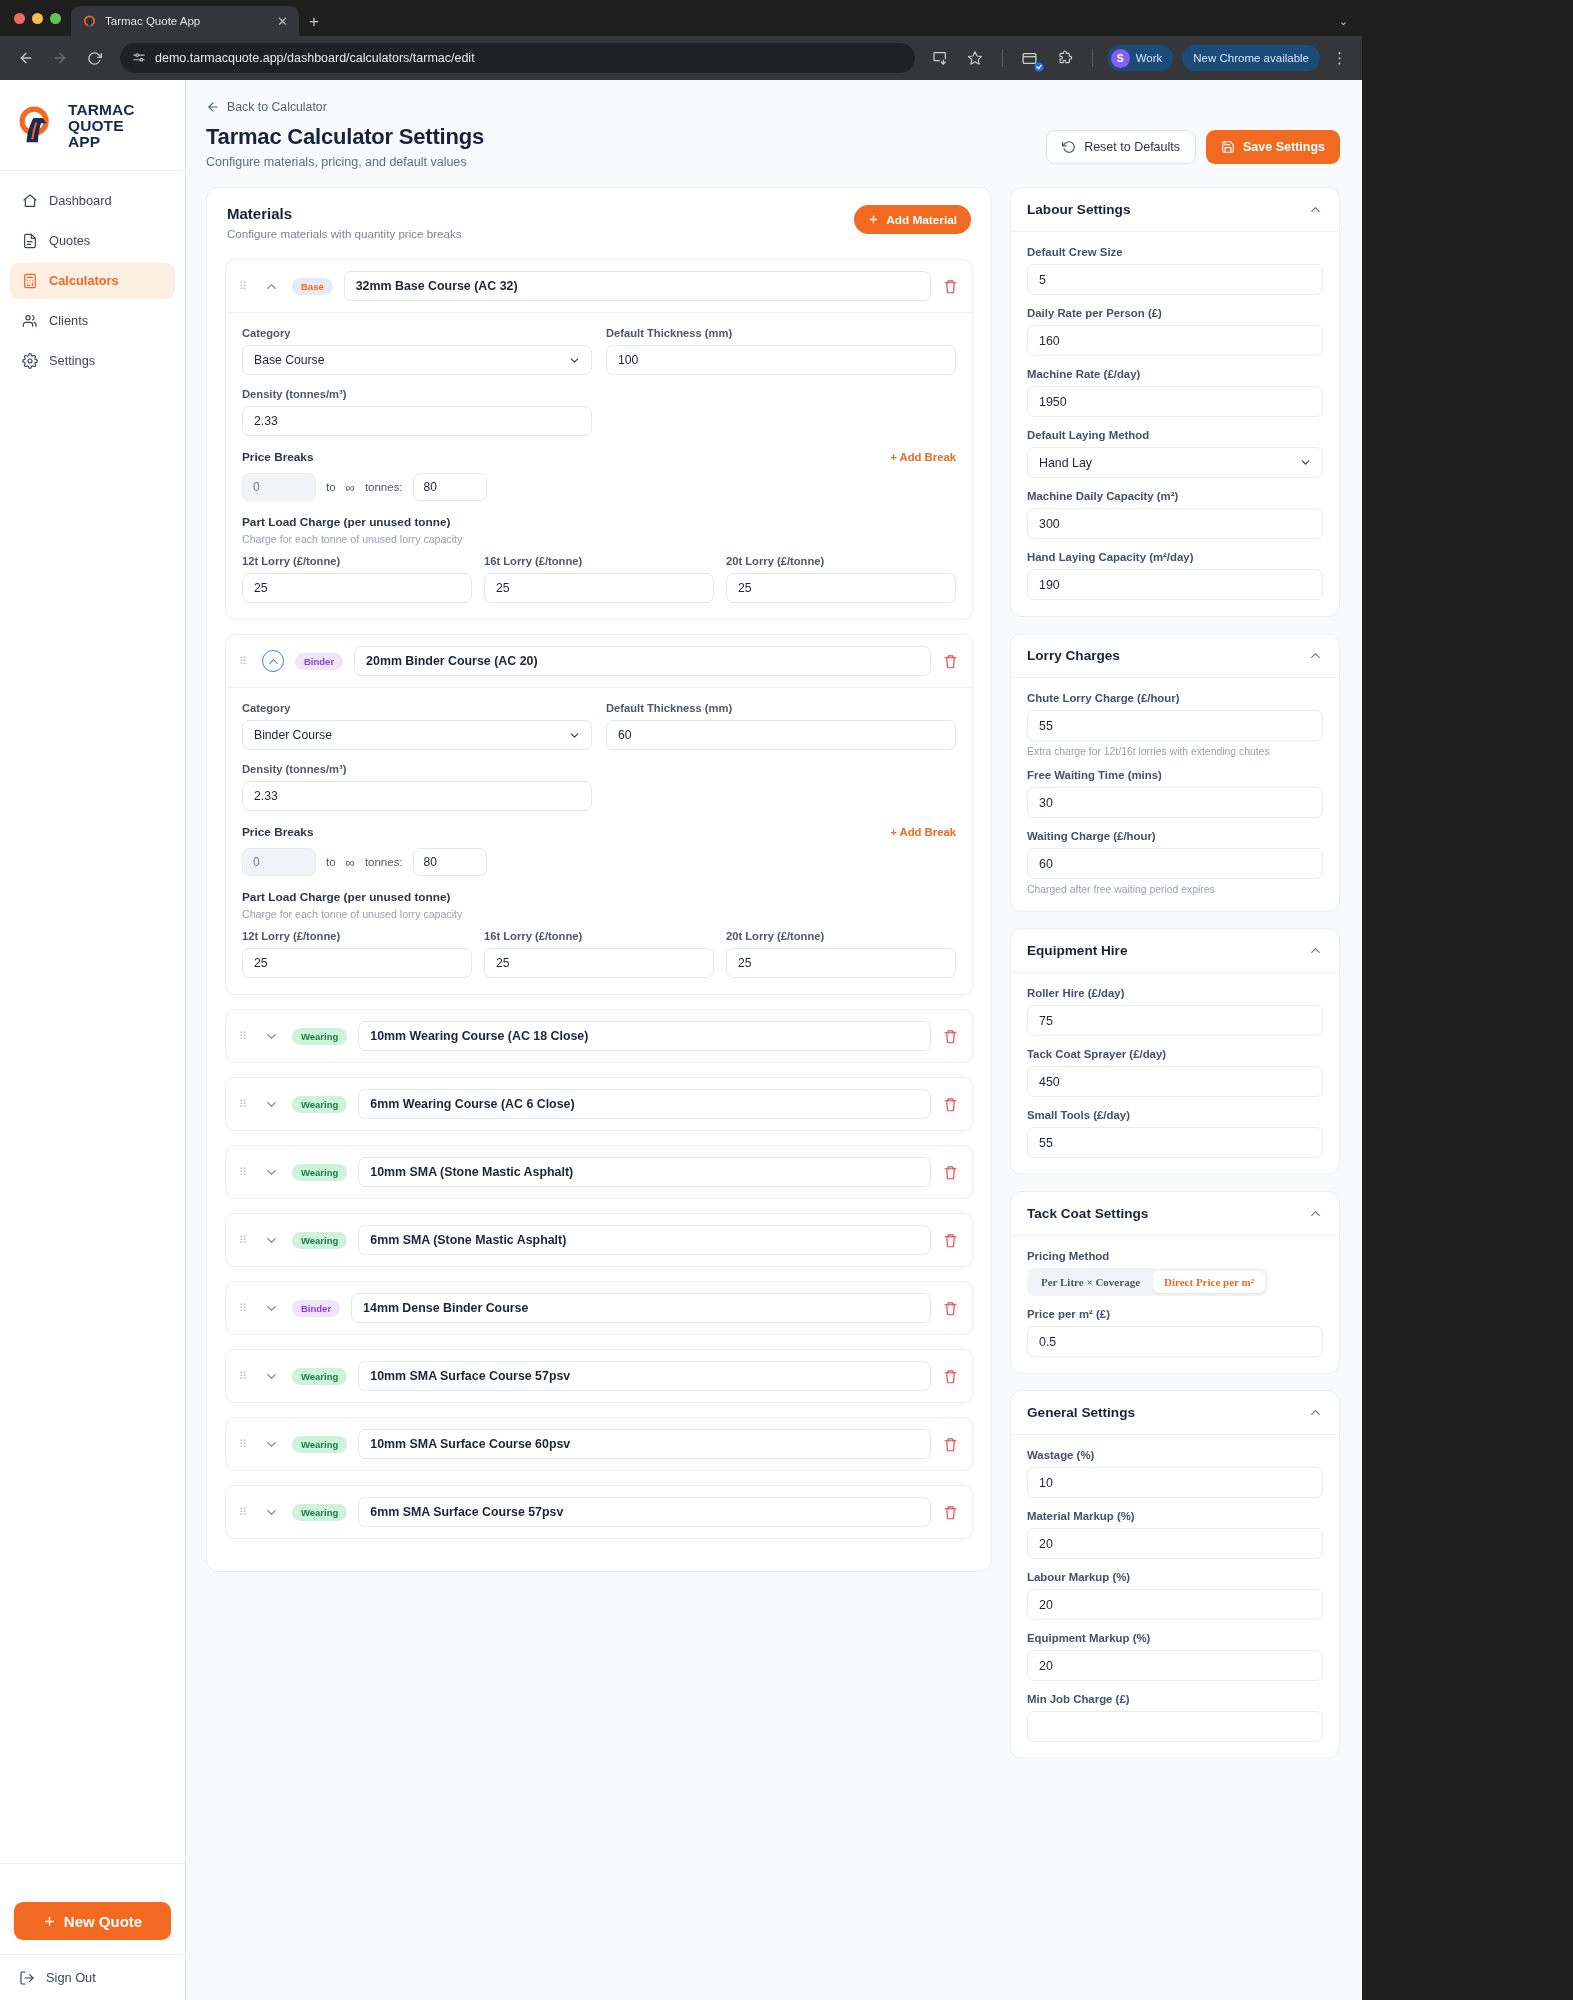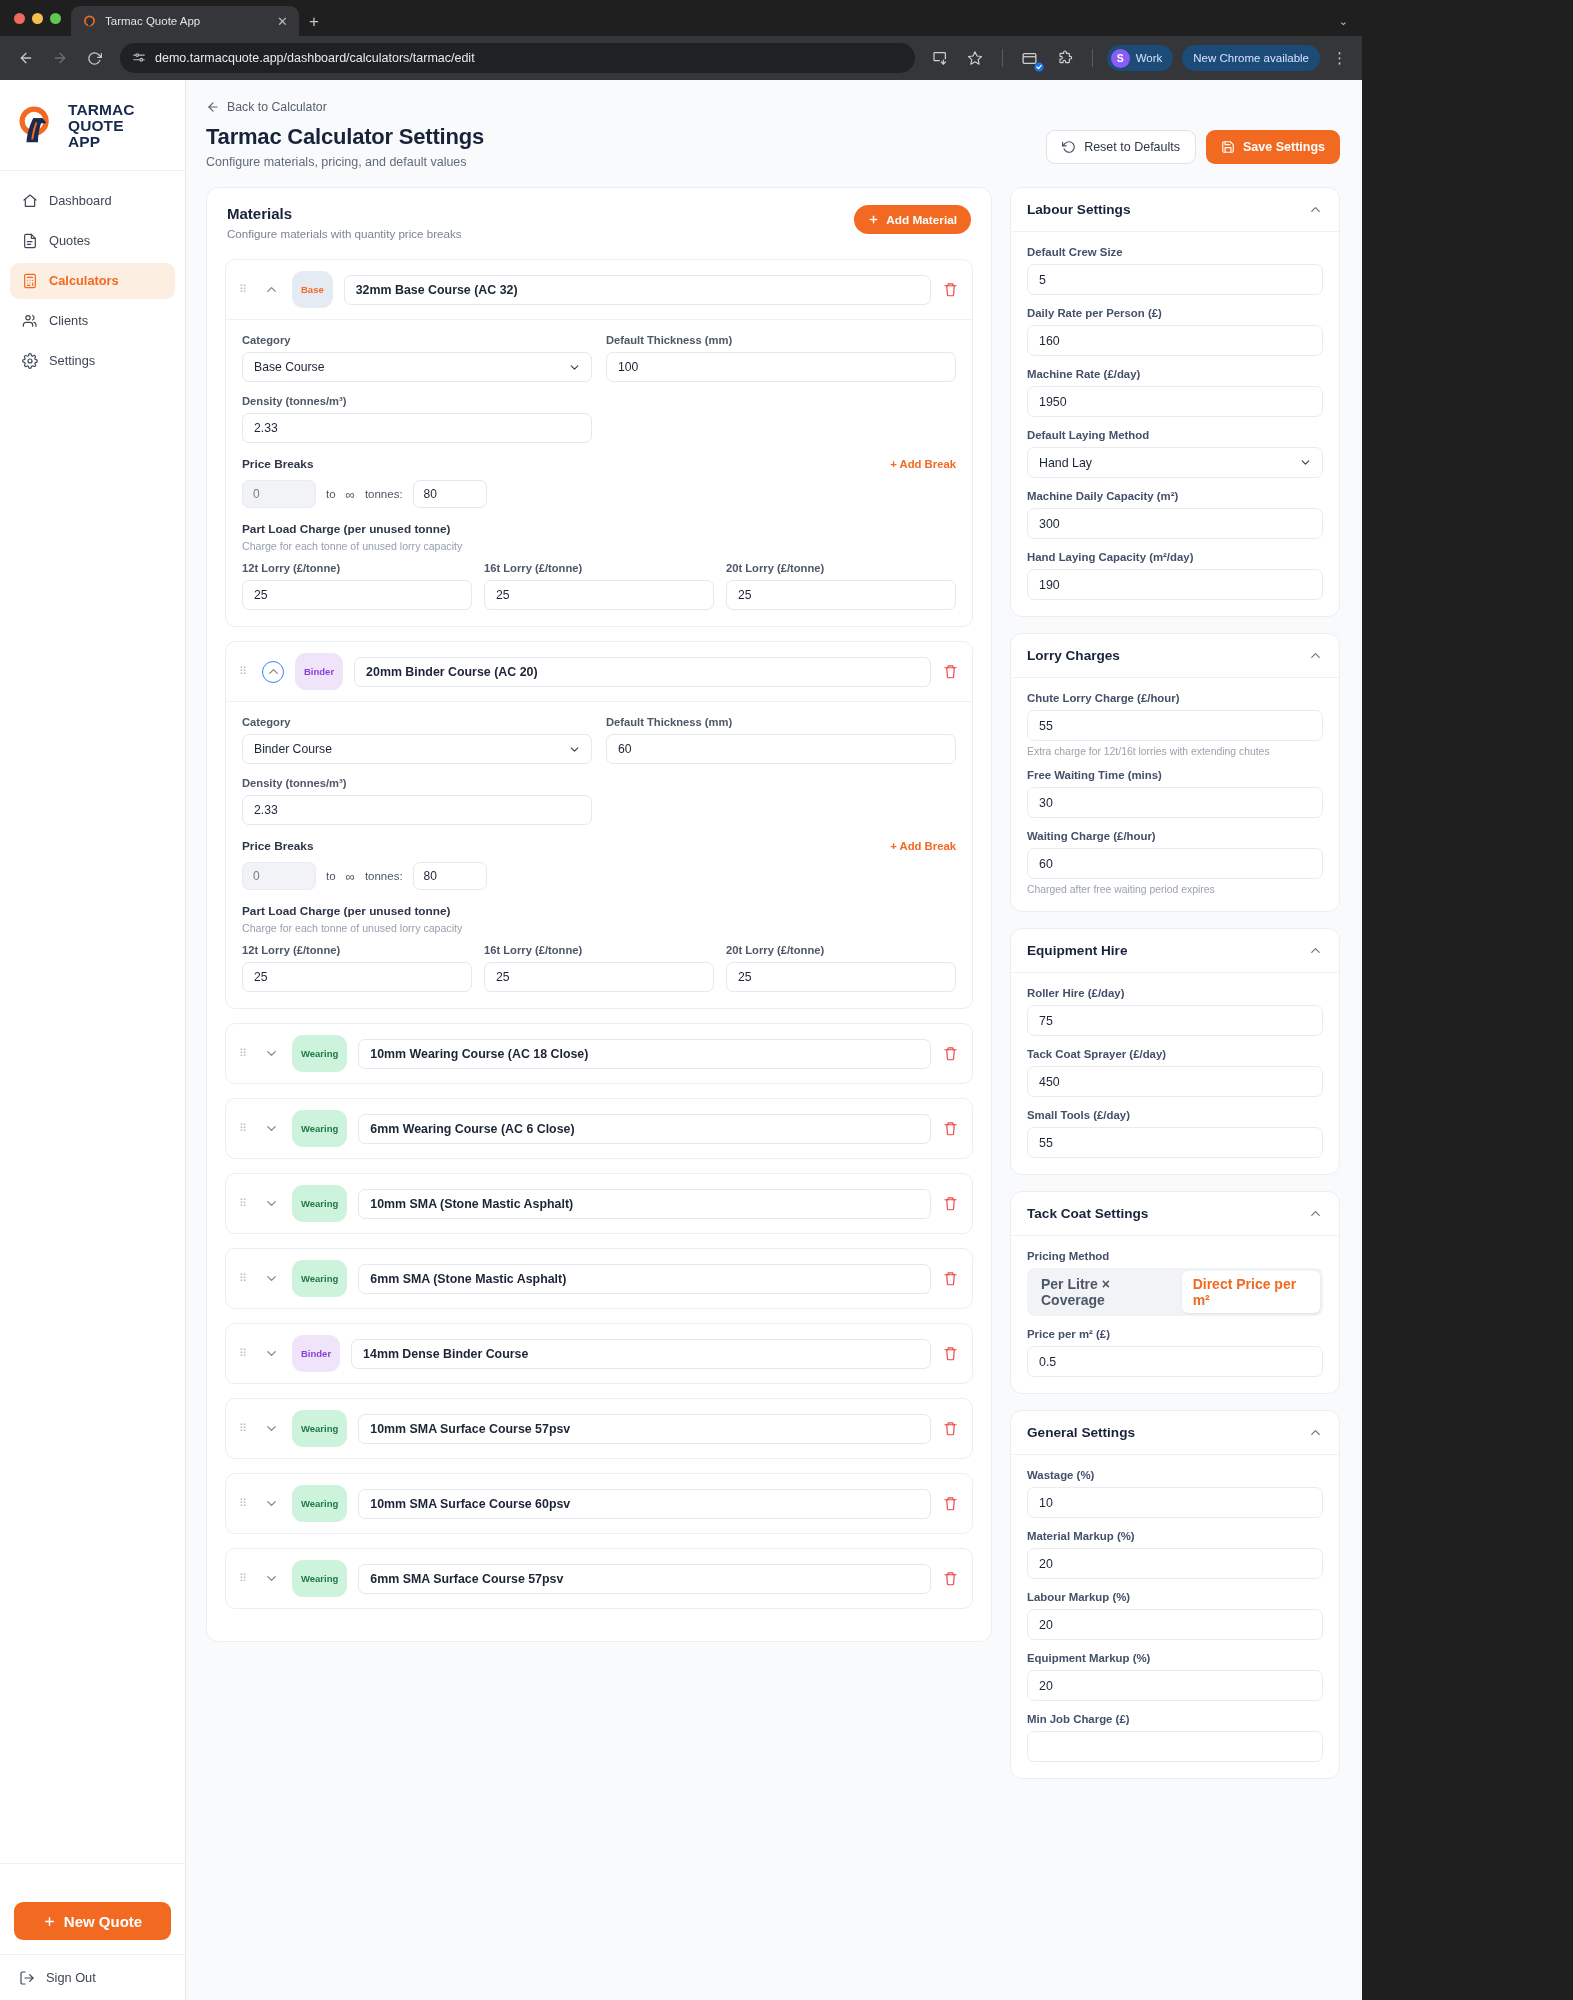--- a/index.html
+++ b/index.html
@@ -128,21 +128,21 @@
     font-size: 11.8px; font-weight: 600; border: none; white-space: nowrap;
   }
   .card-body { padding: 4px 18px 18px; }
 
   
   .mat { border: 1px solid #eceef2; border-radius: 10px; margin-bottom: 14px; background: #fff; }
   .mat-hd { display: flex; align-items: center; gap: 11px; padding: 11px 13px; }
   .grip { width: 12px; color: #b7bdc8; font-size: 11px; line-height: 7px; letter-spacing: 1px; flex: 0 0 12px;}
   .chev { width: 19px; height: 19px; display: flex; align-items: center; justify-content: center; color: #7a8494; flex: 0 0 19px;}
   .chev.focused { border: 1.5px solid #3b82f6; border-radius: 50%; width: 22px; height: 22px; flex: 0 0 22px;}
-  .badge { border-radius: 11px; padding: 13px 9px; font-size: 9.5px; font-weight: 700; white-space: nowrap; }
+  .badge { border-radius: 11px; padding: 3px 9px; font-size: 9.5px; font-weight: 700; white-space: nowrap; }
   .badge.base { background: #e6ebf3; color: #f26a21; }
   .badge.binder { background: #f0e4fb; color: #8b3fd8; }
   .badge.wearing { background: #cdf3dc; color: #1d7a45; }
   .inp {
     height: 30px; border: 1px solid #e4e7ec; border-radius: 7px; background: #fff;
     display: flex; align-items: center; padding: 12px 11px; font-size: 12.4px; color: #1c2536;
     width: 100%; font-weight: 600;
   }
   .mat-name { flex: 1; min-width: 0; }
   .trash { color: #ef4444; width: 17px; display: flex; align-items: center; justify-content: center; flex: 0 0 17px; }
@@ -191,21 +191,21 @@
     height: 31px; border: 1px solid #e9ebef; border-radius: 7px; background: #fff;
     display: flex; align-items: center; padding: 0 11px; font-size: 12.4px; color: #1c2536;
   }
   .rsel {
     height: 31px; border: 1px solid #e9ebef; border-radius: 7px; background: #fff;
     display: flex; align-items: center; justify-content: space-between;
     padding: 0 10px 0 11px; font-size: 12.4px; color: #1c2536;
   }
   .hint { font-size: 10.4px; color: #9aa2af; margin-top: 5px; }
   .seg { display: inline-flex; background: #f1f3f6; border-radius: 8px; padding: 3px; gap: 2px; }
-  .seg-o { padding: 5px 11px; font-size: 14px; color: #4e5767; border-radius: 6px; font-weight: 600; }
+  .seg-o { padding: 5px 11px; font-size: 11px; color: #4e5767; border-radius: 6px; font-weight: 600; font-family: Liberation Serif, serif; }
   .seg-o.on { background: #fff; color: #f26a21; box-shadow: 0 1px 2px rgba(16,24,40,.08); }
 
   svg { display: block; }
 </style>
 </head>
 <body>
 
 <div class="browser">
 
   <div class="tabstrip">

